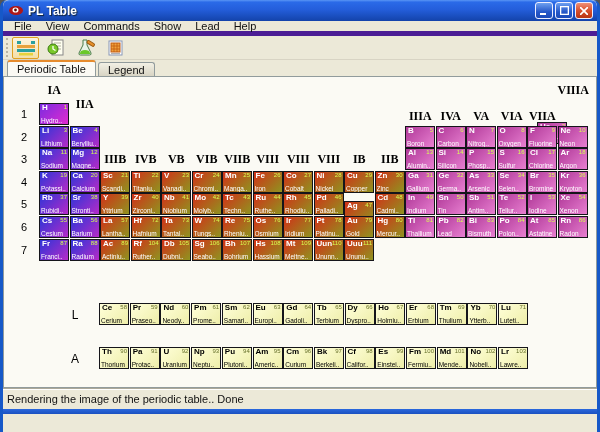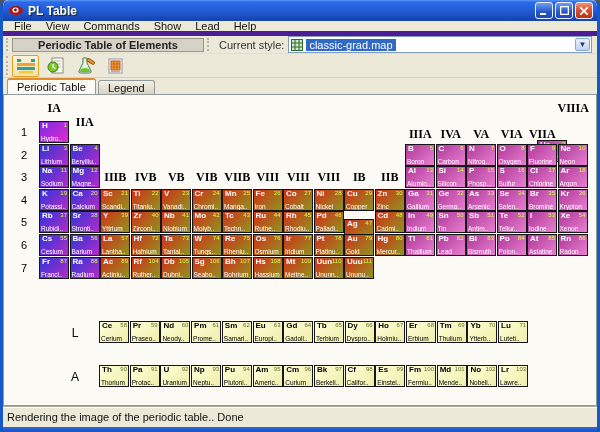--- a/index.html
+++ b/index.html
@@ -95,34 +95,20 @@
 
   <div class="menubar">
       <div class="menu-item">File</div>
       <div class="menu-item">View</div>
       <div class="menu-item">Commands</div>
       <div class="menu-item">Show</div>
       <div class="menu-item">Lead</div>
       <div class="menu-item">Help</div>
     </div>
 
-  <div class="toolbar1">
-    <div class="grip"></div>
-    <div class="pt-label">Periodic Table of Elements</div>
-    <div class="grip"></div>
-    <span class="style-label">Current style:</span>
-    <div class="style-combo">
-      <svg width="12" height="12" viewBox="0 0 12 12">
-        <rect x="0.5" y="0.5" width="11" height="11" fill="#cfe8cf" stroke="#2a6a2a"></rect>
-        <path d="M0 4 H12 M0 8 H12 M4 0 V12 M8 0 V12" stroke="#2a6a2a" stroke-width="1"></path>
-      </svg>
-      <span class="combo-sel">classic-grad.map</span>
-      <div class="combo-arrow">▼</div>
-    </div>
-  </div>
 
   <div class="toolbar2">
     <div class="grip"></div>
     <div class="tbtn active">
       <svg width="18" height="16" viewBox="0 0 18 16">
         <rect x="0" y="1" width="4" height="3" fill="#2aa0a0"></rect>
           <rect x="14" y="1" width="4" height="3" fill="#2aa0a0"></rect>
         <rect x="0" y="5" width="18" height="3" fill="#e8a23c"></rect>
         <rect x="0" y="9" width="18" height="3" fill="#2aa0a0"></rect>
         <rect x="2" y="13" width="14" height="2.5" fill="#e8d23c"></rect>

